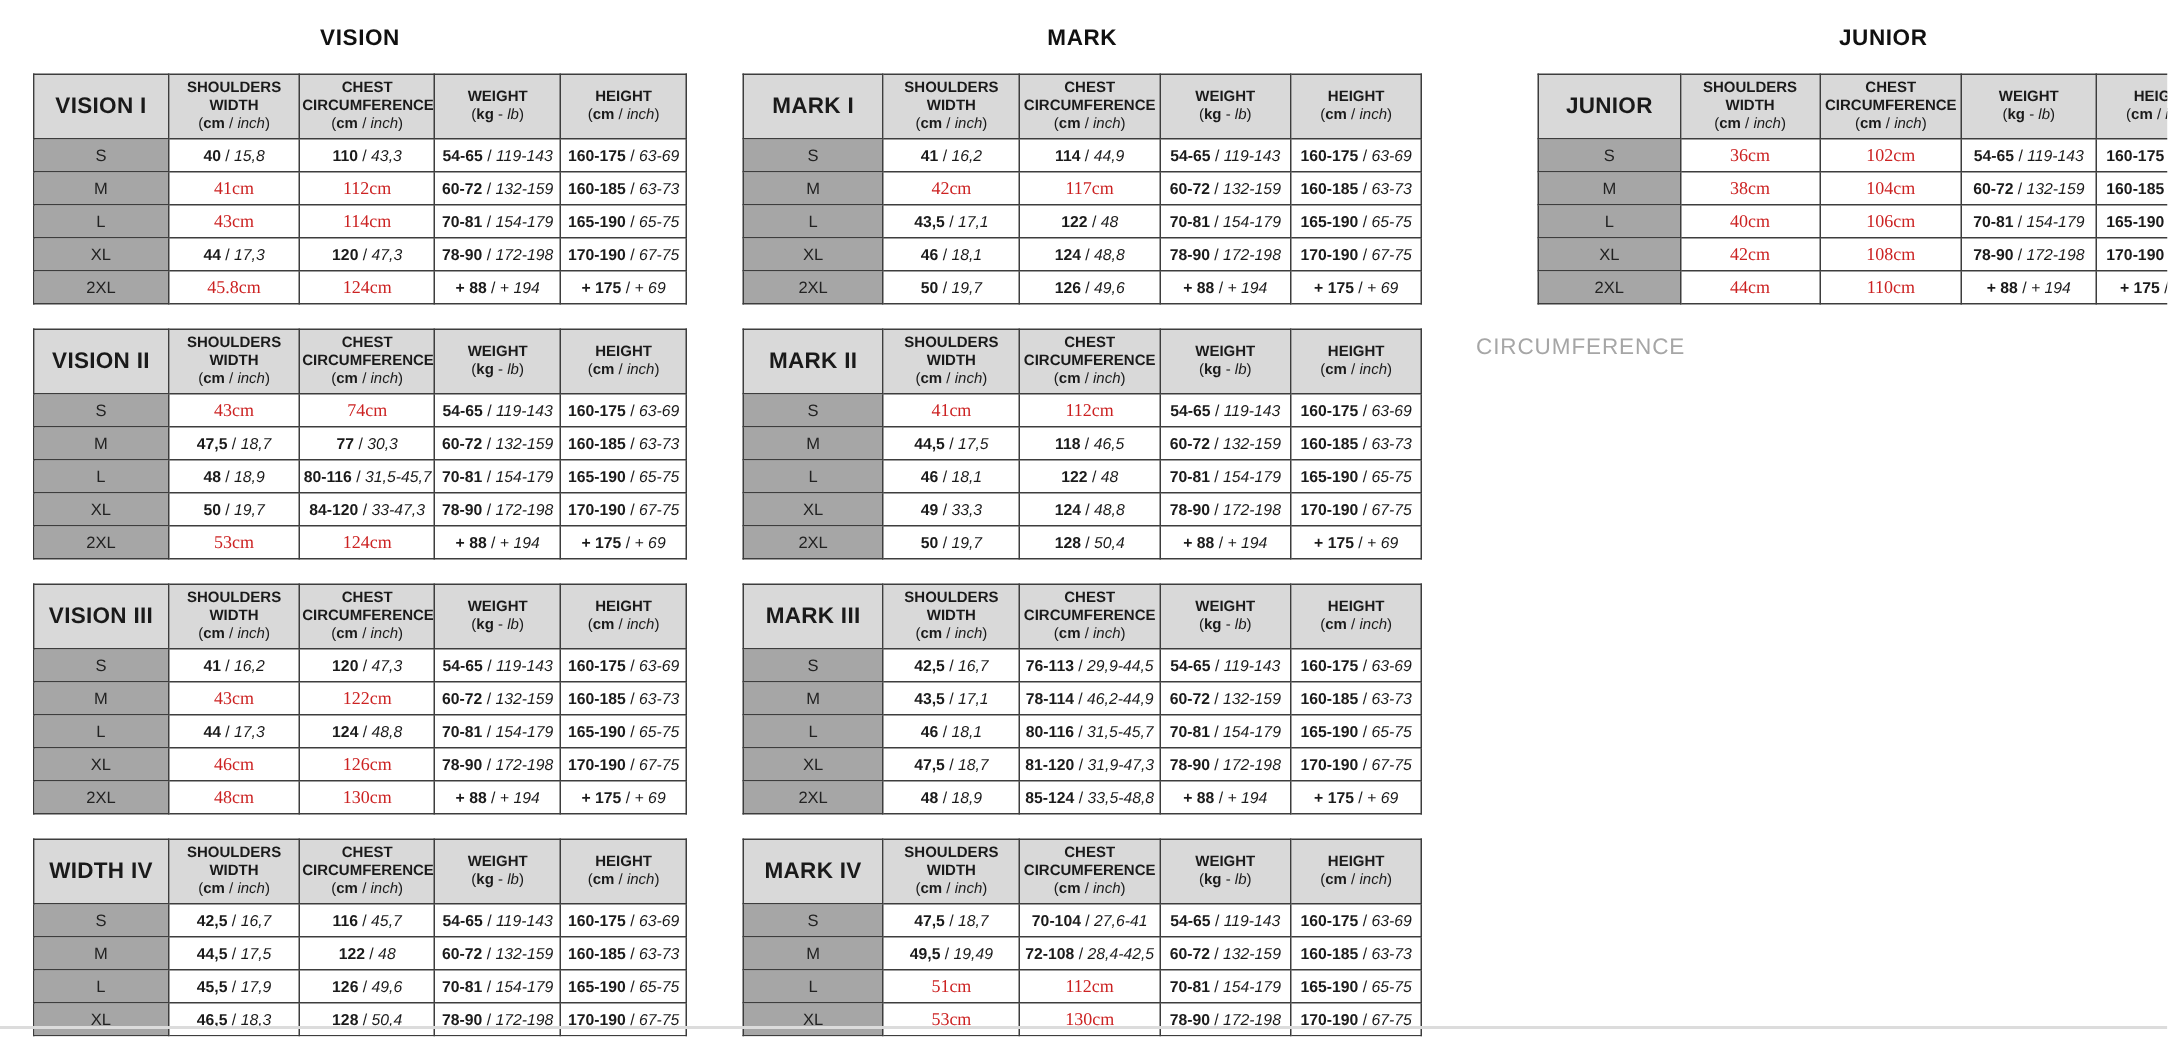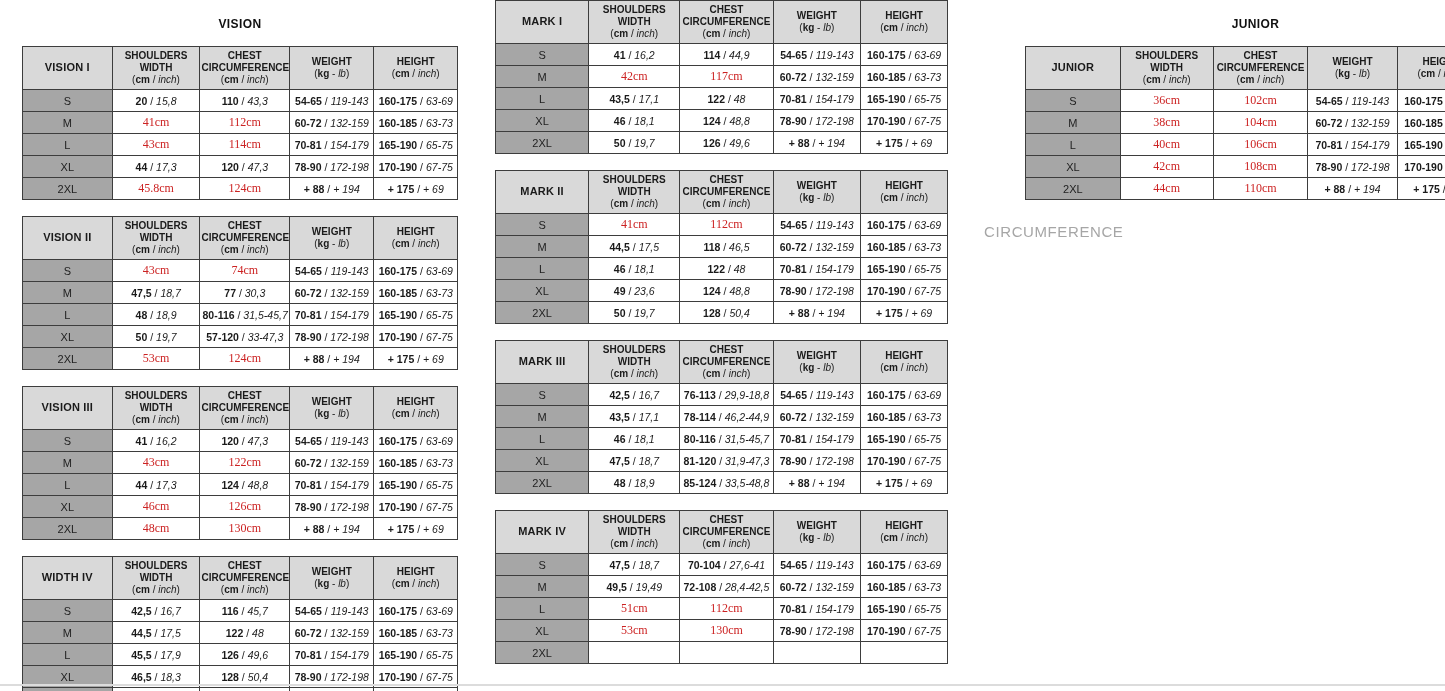--- a/index.html
+++ b/index.html
@@ -1,28 +1,28 @@
 <!DOCTYPE html>
 <html><head>
 <meta charset="utf-8">
 <style>
   html,body{margin:0;padding:0;background:#ffffff;}
   body{font-family:"Liberation Sans",sans-serif;-webkit-font-smoothing:antialiased;}
   .page{position:relative;width:1445px;height:691px;background:#fff;overflow:hidden;}
 
   .group-col{position:absolute;top:0;}
-  .group-title{font-size:12px;font-weight:bold;color:#111;text-align:center;
+  .group-title{font-size:15px;font-weight:bold;color:#111;text-align:center;
                padding-top:17px;padding-bottom:15px;letter-spacing:.4px;}
 
   table.size-table{border-collapse:collapse;width:100%;table-layout:fixed;margin-bottom:16px;}
   table.size-table th,table.size-table td{border:1px solid #3d3d3d;text-align:center;vertical-align:middle;
                overflow:hidden;white-space:nowrap;}
   table.size-table thead th{background:#d9d9d9;height:38px;font-size:10px;font-weight:bold;color:#1a1a1a;
                line-height:1.22;padding:2px 1px;white-space:normal;}
-  table.size-table thead th.name-cell{font-size:11px;letter-spacing:.2px;}
+  table.size-table thead th.name-cell{font-size:15px;letter-spacing:.2px;}
   .units{font-weight:normal;font-size:10px;}
   .units b{font-weight:bold;}
   .units i{font-style:italic;font-weight:normal;}
   table.size-table tbody td{height:21px;background:#fff;font-size:10.5px;color:#1a1a1a;padding:0 2px;}
   table.size-table tbody td.size-cell{background:#a6a6a6;color:#222;font-size:11px;}
   td.value-cell b{font-weight:bold;}
   td.value-cell i{font-style:italic;font-weight:normal;}
   td.value-cell .sep{font-weight:normal;}
   td.value-cell .red{color:#cc2222;font-family:"Liberation Serif",serif;font-size:12px;margin-top:20px;}
 
@@ -50,21 +50,21 @@
               <th class="name-cell">VISION I</th>
               <th><span>SHOULDERS WIDTH</span><div class="units">(<b>cm</b> / <i>inch</i>)</div></th>
               <th><span>CHEST CIRCUMFERENCE</span><div class="units">(<b>cm</b> / <i>inch</i>)</div></th>
               <th><span>WEIGHT</span><div class="units">(<b>kg</b> - <i>lb</i>)</div></th>
               <th><span>HEIGHT</span><div class="units">(<b>cm</b> / <i>inch</i>)</div></th>
             </tr>
           </thead>
           <tbody>
             <tr>
               <td class="size-cell">S</td>
-              <td class="value-cell"><b>20</b><span class="sep"> / </span><i>15,8</i></td>
+              <td class="value-cell"><b>40</b><span class="sep"> / </span><i>15,8</i></td>
               <td class="value-cell"><b>110</b><span class="sep"> / </span><i>43,3</i></td>
               <td class="value-cell"><b>54-65</b><span class="sep"> / </span><i>119-143</i></td>
               <td class="value-cell"><b>160-175</b><span class="sep"> / </span><i>63-69</i></td>
             </tr>
             <tr>
               <td class="size-cell">M</td>
               <td class="value-cell"><span class="red">41cm</span></td>
               <td class="value-cell"><span class="red">112cm</span></td>
               <td class="value-cell"><b>60-72</b><span class="sep"> / </span><i>132-159</i></td>
               <td class="value-cell"><b>160-185</b><span class="sep"> / </span><i>63-73</i></td>
@@ -127,21 +127,21 @@
             <tr>
               <td class="size-cell">L</td>
               <td class="value-cell"><b>48</b><span class="sep"> / </span><i>18,9</i></td>
               <td class="value-cell"><b>80-116</b><span class="sep"> / </span><i>31,5-45,7</i></td>
               <td class="value-cell"><b>70-81</b><span class="sep"> / </span><i>154-179</i></td>
               <td class="value-cell"><b>165-190</b><span class="sep"> / </span><i>65-75</i></td>
             </tr>
             <tr>
               <td class="size-cell">XL</td>
               <td class="value-cell"><b>50</b><span class="sep"> / </span><i>19,7</i></td>
-              <td class="value-cell"><b>57-120</b><span class="sep"> / </span><i>33-47,3</i></td>
+              <td class="value-cell"><b>84-120</b><span class="sep"> / </span><i>33-47,3</i></td>
               <td class="value-cell"><b>78-90</b><span class="sep"> / </span><i>172-198</i></td>
               <td class="value-cell"><b>170-190</b><span class="sep"> / </span><i>67-75</i></td>
             </tr>
             <tr>
               <td class="size-cell">2XL</td>
               <td class="value-cell"><span class="red">53cm</span></td>
               <td class="value-cell"><span class="red">124cm</span></td>
               <td class="value-cell"><b>+ 88</b><span class="sep"> / </span><i>+ 194</i></td>
               <td class="value-cell"><b>+ 175</b><span class="sep"> / </span><i>+ 69</i></td>
             </tr>
@@ -254,20 +254,21 @@
               <td class="value-cell"></td>
               <td class="value-cell"></td>
               <td class="value-cell"></td>
             </tr>
           </tbody>
         </table>
       </div>
   </div>
 
   <div class="group-col" style="left:495px;width:453px;">
+    <div class="group-title">MARK</div>
     <div class="tables">
         <table class="size-table">
           <colgroup>
             <col style="width: 20.6%;">
             <col style="width: 20.2%;">
             <col style="width: 20.6%;">
             <col style="width: 19.4%;">
             <col style="width: 19.2%;">
           </colgroup>
           <thead>
@@ -351,21 +352,21 @@
             </tr>
             <tr>
               <td class="size-cell">L</td>
               <td class="value-cell"><b>46</b><span class="sep"> / </span><i>18,1</i></td>
               <td class="value-cell"><b>122</b><span class="sep"> / </span><i>48</i></td>
               <td class="value-cell"><b>70-81</b><span class="sep"> / </span><i>154-179</i></td>
               <td class="value-cell"><b>165-190</b><span class="sep"> / </span><i>65-75</i></td>
             </tr>
             <tr>
               <td class="size-cell">XL</td>
-              <td class="value-cell"><b>49</b><span class="sep"> / </span><i>23,6</i></td>
+              <td class="value-cell"><b>49</b><span class="sep"> / </span><i>33,3</i></td>
               <td class="value-cell"><b>124</b><span class="sep"> / </span><i>48,8</i></td>
               <td class="value-cell"><b>78-90</b><span class="sep"> / </span><i>172-198</i></td>
               <td class="value-cell"><b>170-190</b><span class="sep"> / </span><i>67-75</i></td>
             </tr>
             <tr>
               <td class="size-cell">2XL</td>
               <td class="value-cell"><b>50</b><span class="sep"> / </span><i>19,7</i></td>
               <td class="value-cell"><b>128</b><span class="sep"> / </span><i>50,4</i></td>
               <td class="value-cell"><b>+ 88</b><span class="sep"> / </span><i>+ 194</i></td>
               <td class="value-cell"><b>+ 175</b><span class="sep"> / </span><i>+ 69</i></td>
@@ -386,21 +387,21 @@
               <th><span>SHOULDERS WIDTH</span><div class="units">(<b>cm</b> / <i>inch</i>)</div></th>
               <th><span>CHEST CIRCUMFERENCE</span><div class="units">(<b>cm</b> / <i>inch</i>)</div></th>
               <th><span>WEIGHT</span><div class="units">(<b>kg</b> - <i>lb</i>)</div></th>
               <th><span>HEIGHT</span><div class="units">(<b>cm</b> / <i>inch</i>)</div></th>
             </tr>
           </thead>
           <tbody>
             <tr>
               <td class="size-cell">S</td>
               <td class="value-cell"><b>42,5</b><span class="sep"> / </span><i>16,7</i></td>
-              <td class="value-cell"><b>76-113</b><span class="sep"> / </span><i>29,9-18,8</i></td>
+              <td class="value-cell"><b>76-113</b><span class="sep"> / </span><i>29,9-44,5</i></td>
               <td class="value-cell"><b>54-65</b><span class="sep"> / </span><i>119-143</i></td>
               <td class="value-cell"><b>160-175</b><span class="sep"> / </span><i>63-69</i></td>
             </tr>
             <tr>
               <td class="size-cell">M</td>
               <td class="value-cell"><b>43,5</b><span class="sep"> / </span><i>17,1</i></td>
               <td class="value-cell"><b>78-114</b><span class="sep"> / </span><i>46,2-44,9</i></td>
               <td class="value-cell"><b>60-72</b><span class="sep"> / </span><i>132-159</i></td>
               <td class="value-cell"><b>160-185</b><span class="sep"> / </span><i>63-73</i></td>
             </tr>

